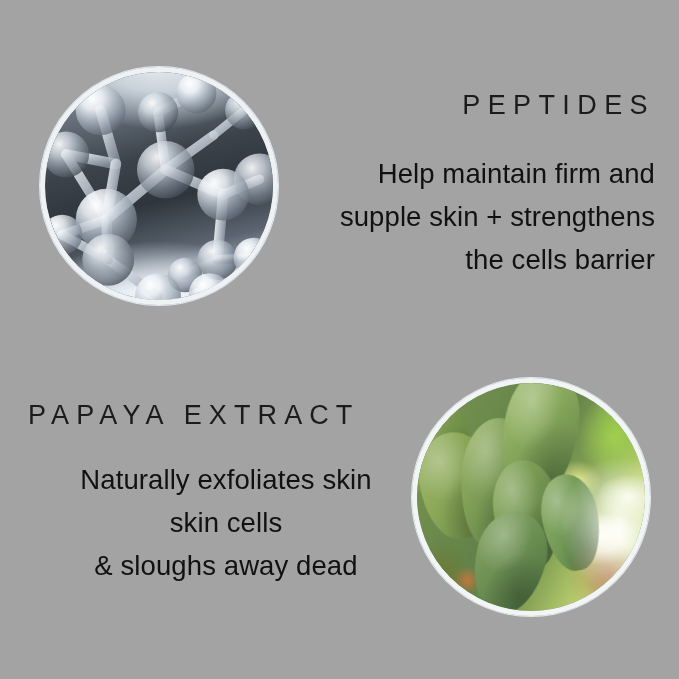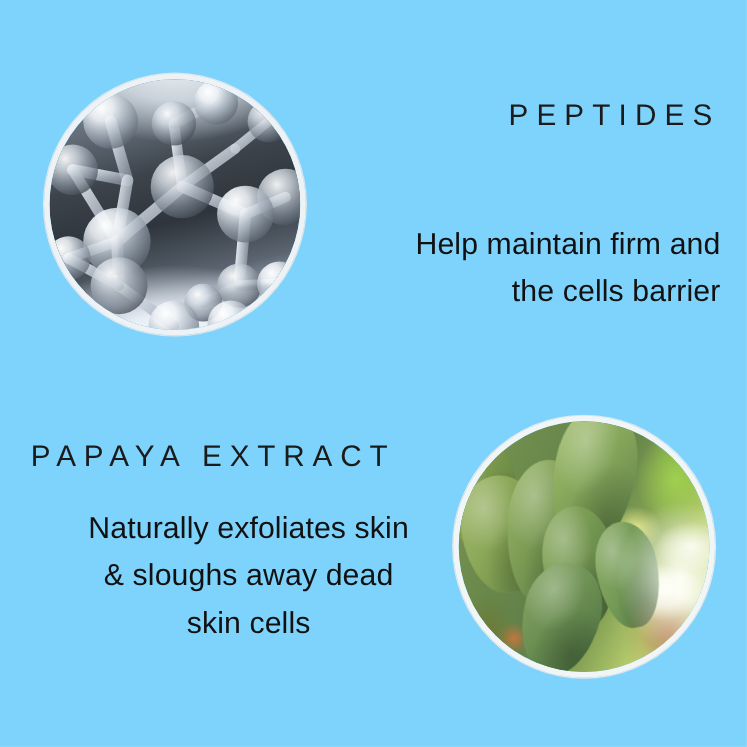--- a/index.html
+++ b/index.html
@@ -11,21 +11,21 @@
     height: 679px;
     background: #ffffff;
     font-family: "Liberation Sans", sans-serif;
     overflow: hidden;
     position: relative;
   }
   #page {
     position: relative;
     width: 679px;
     height: 679px;
-    background: #7dd3fc;
+    background: #a3a3a3;
   }
 
   
   .media-circle {
     position: absolute;
     border-radius: 50%;
     overflow: hidden;
     box-sizing: border-box;
   }
   .media-circle .inner {
@@ -133,21 +133,20 @@
     right: 24px;
     top: 92px;
     text-align: right;
     letter-spacing: 7.4px;
   }
   #peptides-body {
     right: 24px;
     top: 152px;
     width: 420px;
     text-align: right;
-    margin-top: 48px;
   }
 
   #papaya-heading {
     left: 28px;
     top: 402px;
     text-align: center;
     letter-spacing: 7.1px;
   }
   #papaya-body {
     left: 26px;
@@ -230,29 +229,30 @@
         </g>
       </svg>
       <div class="ring"></div>
     </div>
   </div>
 
   <div class="ingredient-heading" id="peptides-heading">PEPTIDES</div>
 
   <div class="ingredient-body" id="peptides-body">
     <span class="line">Help maintain firm and</span>
+    <span class="line">supple skin + strengthens</span>
     <span class="line">the cells barrier</span>
   </div>
 
   <div class="ingredient-heading" id="papaya-heading">PAPAYA EXTRACT</div>
 
   <div class="ingredient-body" id="papaya-body">
     <span class="line">Naturally exfoliates skin</span>
+    <span class="line">skin cells</span>
     <span class="line">&amp; sloughs away dead</span>
-    <span class="line">skin cells</span>
   </div>
 
   <div class="media-circle" id="papaya-circle">
     <div class="inner">
       <div id="papaya-art">
         <div class="papaya-fruit" style="left:-10%; top:6%; width:34%; height:44%; transform:rotate(-18deg);
                     background:linear-gradient(125deg,#9ab463 0%,#87a455 40%,#6d8c46 72%,#55743b 100%);"></div>
         <div class="papaya-fruit" style="left:2%; top:22%; width:32%; height:46%; transform:rotate(-8deg);
                     background:linear-gradient(120deg,#a3ba6d 0%,#8aa757 42%,#6c8a47 75%,#54703a 100%);"></div>
         <div class="papaya-fruit" style="left:20%; top:16%; width:30%; height:56%; transform:rotate(4deg);

